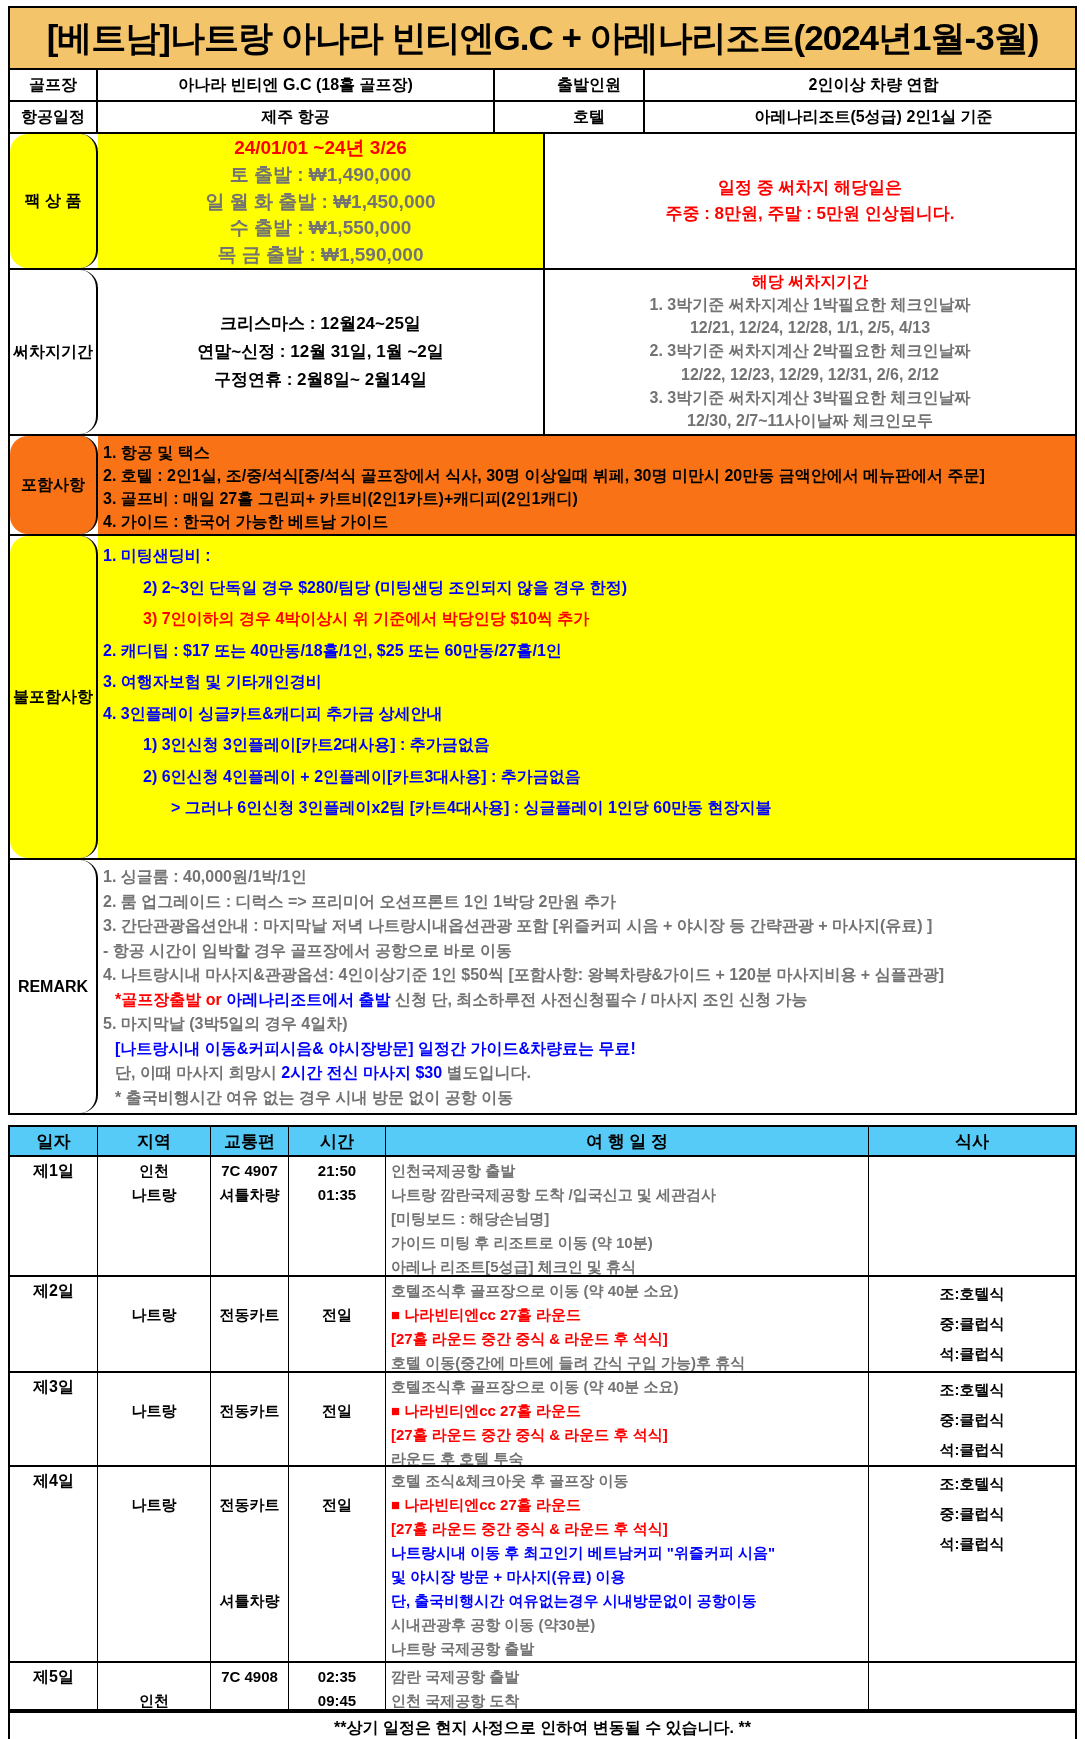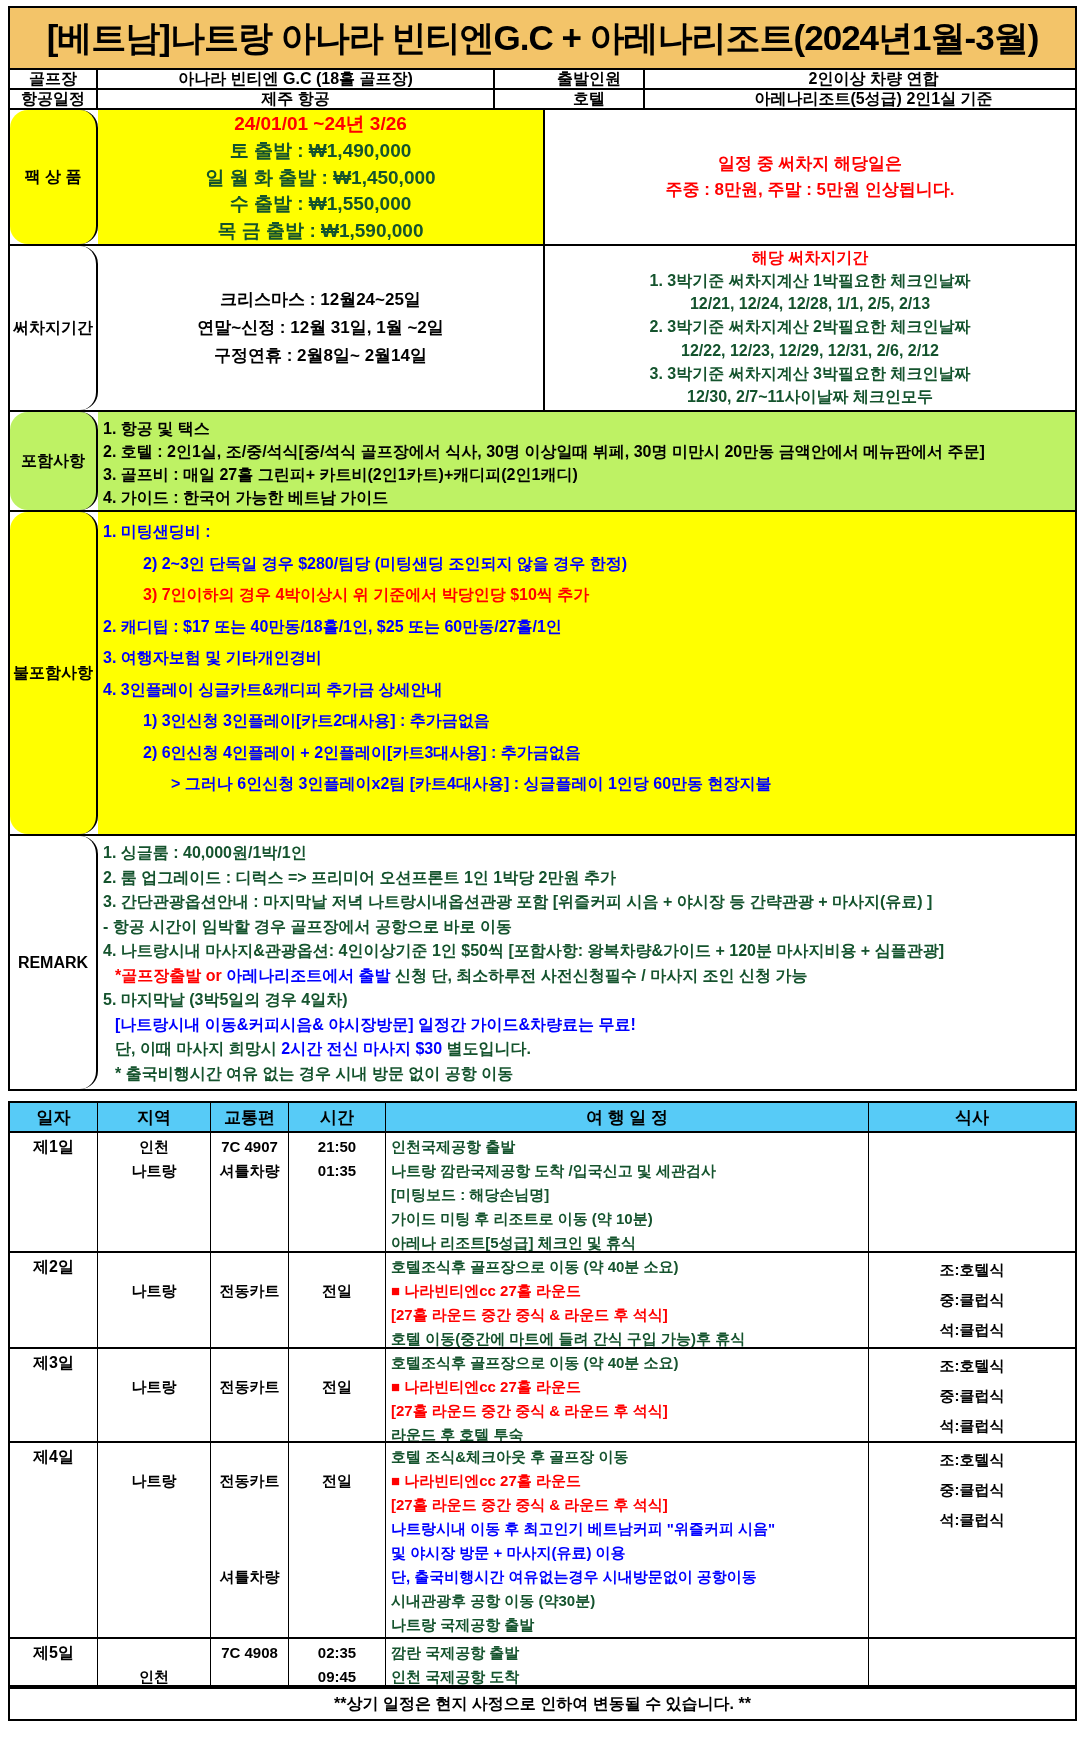--- a/index.html
+++ b/index.html
@@ -11,40 +11,40 @@
   }
   .page { width:1085px; height:1739px; padding:6px 8px 0 8px; background:#fff; }
 
   
   .top { border:2px solid #000; }
   .title-bar {
     height:62px; background:#F3C469; border-bottom:2px solid #000;
     display:flex; align-items:center; justify-content:center;
     font-size:35px; letter-spacing:-1px; white-space:nowrap;
   }
-  .info-row { display:flex; height:20px; border-bottom:2px solid #000; }
+  .info-row { display:flex; height:32px; border-bottom:2px solid #000; }
   .info-row .cell {
     display:flex; align-items:center; justify-content:center;
     font-size:16px; border-right:2px solid #000; overflow:hidden; white-space:nowrap;
   }
   .info-row .cell:last-child { border-right:none; }
   .w-label { width:88px; }
   .w-val1  { width:397px; }
   .w-label2{ width:110px;margin-left:40px; }
   .w-val2  { flex:1;padding-left:27px; }
 
   .sec { display:flex; border-bottom:2px solid #000; }
   .sec:last-child { border-bottom:none; }
   .sec-label {
     width:88px; border-right:2px solid #000; flex-shrink:0;
     display:flex; align-items:center; justify-content:center;
     font-size:16px; text-align:center;border-radius:18px;
   }
   .yellow { background:#FFFF00; }
-  .pinkbg { background:#bef264; }
+  .pinkbg { background:#f97316; }
 
   .sec-package { height:136px; }
   .pkg-mid {
     width:447px; border-right:2px solid #000;
     display:flex; flex-direction:column; justify-content:center; align-items:center;
     font-size:19px; line-height:27px; text-align:center;
   }
   .pkg-right {
     flex:1; display:flex; flex-direction:column; justify-content:center; align-items:center;
     font-size:17px; line-height:26px; text-align:center;
@@ -65,21 +65,21 @@
   .inc-content { flex:1; padding:5px 4px 0 5px; font-size:16px; line-height:23px; }
 
   .sec-excluded { height:324px; }
   .exc-content { flex:1; padding:4px 4px 0 5px; font-size:16px; line-height:31.5px; }
 
   .sec-remark { height:253px; }
   .rem-content { flex:1; padding:5px 4px 0 5px; font-size:16px; line-height:24.5px; }
 
   .c-red  { color:#FF0000; }
   .c-blue { color:#0000FF; }
-  .c-black{ color:#14532d; }
+  .c-black{ color:#737373; }
   .ind-1 { padding-left:40px; }
   .ind-2 { padding-left:68px; }
   .ind-h { padding-left:12px; }
   .line { min-height:1em; white-space:nowrap; overflow:visible; }
 
   
   .sched { border:2px solid #000; margin-top:10px; }
   .s-head { display:flex; height:30px; background:#57CBF7; border-bottom:2px solid #000; }
   .s-head .hcell {
     display:flex; align-items:center; justify-content:center;
@@ -145,21 +145,21 @@
     <div class="sec sec-surcharge">
       <div class="sec-label">써차지기간</div>
       <div class="sur-mid">
           <div class="line">크리스마스 : 12월24~25일</div>
           <div class="line">연말~신정 : 12월 31일, 1월 ~2일</div>
           <div class="line">구정연휴 : 2월8일~ 2월14일</div>
         </div>
       <div class="sur-right">
           <div class="line c-red">해당 써차지기간</div>
           <div class="line c-black">1. 3박기준 써차지계산 1박필요한 체크인날짜</div>
-          <div class="line c-black">12/21, 12/24, 12/28, 1/1, 2/5, 2/13</div>
+          <div class="line c-black">12/21, 12/24, 12/28, 1/1, 2/5, 4/13</div>
           <div class="line c-black">2. 3박기준 써차지계산 2박필요한 체크인날짜</div>
           <div class="line c-black">12/22, 12/23, 12/29, 12/31, 2/6, 2/12</div>
           <div class="line c-black">3. 3박기준 써차지계산 3박필요한 체크인날짜</div>
           <div class="line c-black">12/30, 2/7~11사이날짜 체크인모두</div>
         </div>
     </div>
 
     <div class="sec sec-included">
       <div class="sec-label pinkbg">포함사항</div>
       <div class="inc-content pinkbg">

